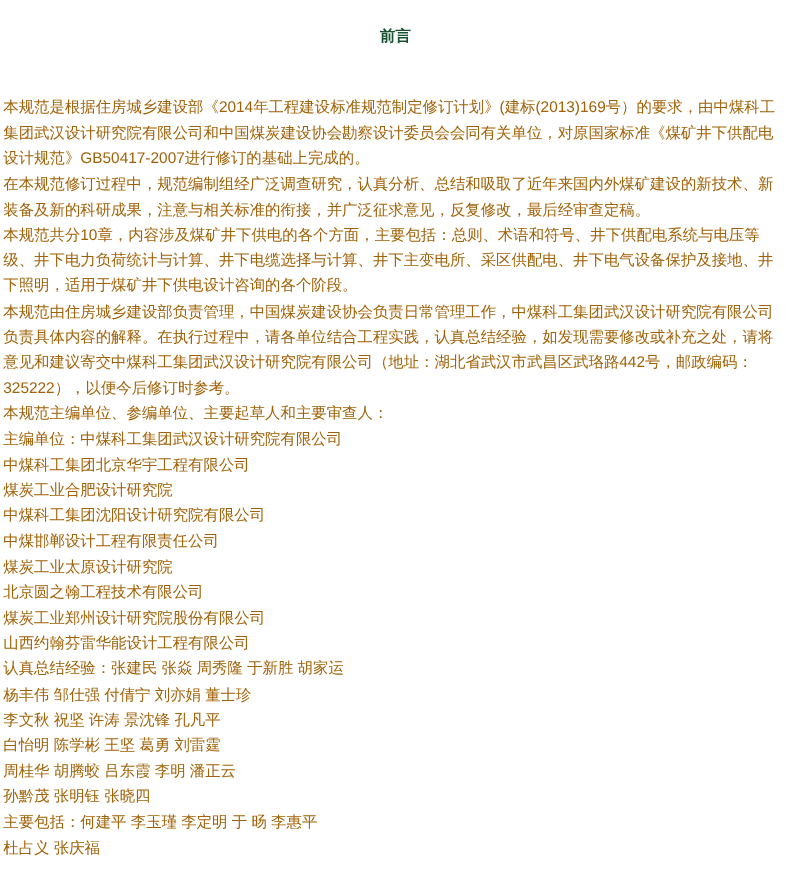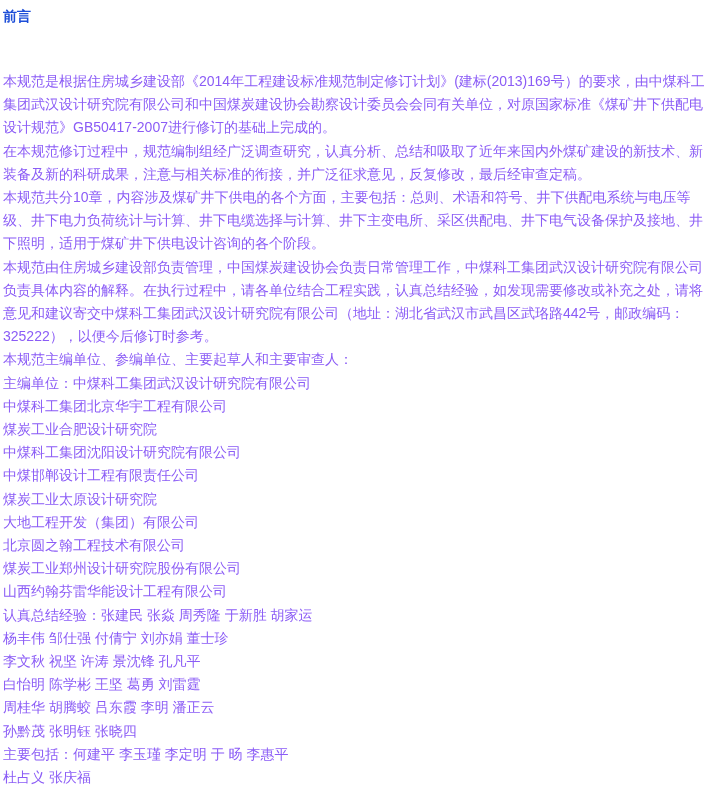--- a/index.html
+++ b/index.html
@@ -15,56 +15,55 @@
     color: #000000;
   }
   .page {
     width: 718px;
     height: 798px;
     box-sizing: border-box;
     padding: 8px 2px 0 3px;
     background: #ffffff;
   }
   .doc-title {
-    text-align: left;
+    text-align: center;
     font-size: 14px;
     font-weight: bold;
     line-height: 16px;
-    margin: 0 0 46px 0;
-    color: #1d4ed8;
+    margin: 16px 0 46px 0;
+    color: #14532d;
   }
   .doc-body p {
     margin: 0;
     padding: 0;
     font-size: 14px;
     line-height: 23.2px;
     text-align: left;
     word-break: normal;
     overflow-wrap: break-word;
-    color: #8b5cf6;
+    color: #a16207;
   }
 </style>
 </head>
 <body>
 
 <div class="page">
   <h1 class="doc-title">前言</h1>
   <div class="doc-body">
     <p>本规范是根据住房城乡建设部《2014年工程建设标准规范制定修订计划》(建标(2013)169号）的要求，由中煤科工集团武汉设计研究院有限公司和中国煤炭建设协会勘察设计委员会会同有关单位，对原国家标准《煤矿井下供配电设计规范》GB50417-2007进行修订的基础上完成的。</p>
     <p>在本规范修订过程中，规范编制组经广泛调查研究，认真分析、总结和吸取了近年来国内外煤矿建设的新技术、新装备及新的科研成果，注意与相关标准的衔接，并广泛征求意见，反复修改，最后经审查定稿。</p>
     <p>本规范共分10章，内容涉及煤矿井下供电的各个方面，主要包括：总则、术语和符号、井下供配电系统与电压等级、井下电力负荷统计与计算、井下电缆选择与计算、井下主变电所、采区供配电、井下电气设备保护及接地、井下照明，适用于煤矿井下供电设计咨询的各个阶段。</p>
     <p>本规范由住房城乡建设部负责管理，中国煤炭建设协会负责日常管理工作，中煤科工集团武汉设计研究院有限公司负责具体内容的解释。在执行过程中，请各单位结合工程实践，认真总结经验，如发现需要修改或补充之处，请将意见和建议寄交中煤科工集团武汉设计研究院有限公司（地址：湖北省武汉市武昌区武珞路442号，邮政编码：325222），以便今后修订时参考。</p>
     <p>本规范主编单位、参编单位、主要起草人和主要审查人：</p>
     <p>主编单位：中煤科工集团武汉设计研究院有限公司</p>
     <p>中煤科工集团北京华宇工程有限公司</p>
     <p>煤炭工业合肥设计研究院</p>
     <p>中煤科工集团沈阳设计研究院有限公司</p>
     <p>中煤邯郸设计工程有限责任公司</p>
     <p>煤炭工业太原设计研究院</p>
-    <p>大地工程开发（集团）有限公司</p>
     <p>北京圆之翰工程技术有限公司</p>
     <p>煤炭工业郑州设计研究院股份有限公司</p>
     <p>山西约翰芬雷华能设计工程有限公司</p>
     <p>认真总结经验：张建民 张焱 周秀隆 于新胜 胡家运</p>
     <p>杨丰伟 邹仕强 付倩宁 刘亦娟 董士珍</p>
     <p>李文秋 祝坚 许涛 景沈锋 孔凡平</p>
     <p>白怡明 陈学彬 王坚 葛勇 刘雷霆</p>
     <p>周桂华 胡腾蛟 吕东霞 李明 潘正云</p>
     <p>孙黔茂 张明钰 张晓四</p>
     <p>主要包括：何建平 李玉瑾 李定明 于 旸 李惠平</p>

